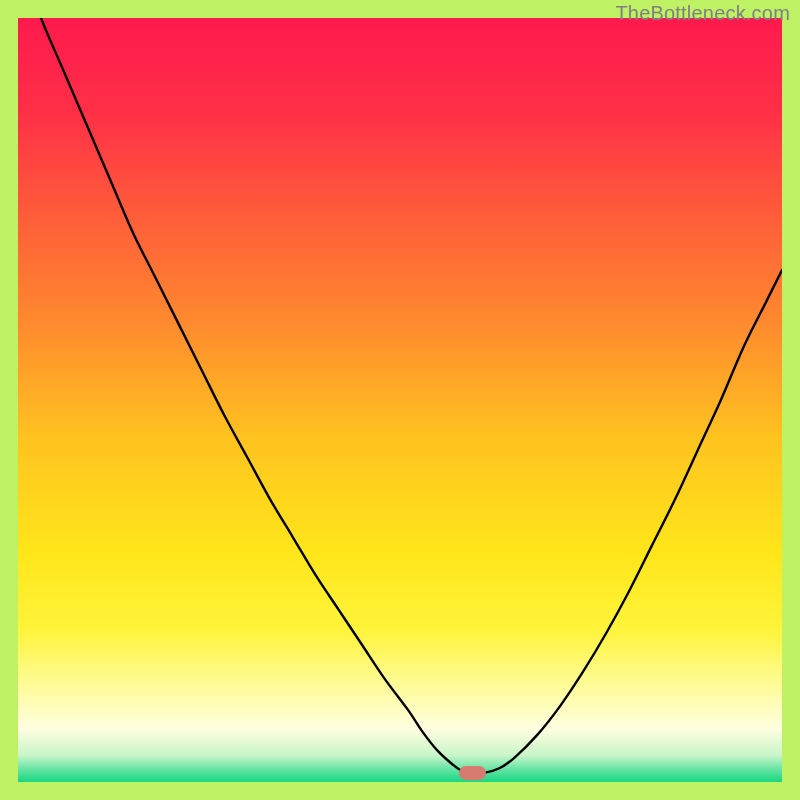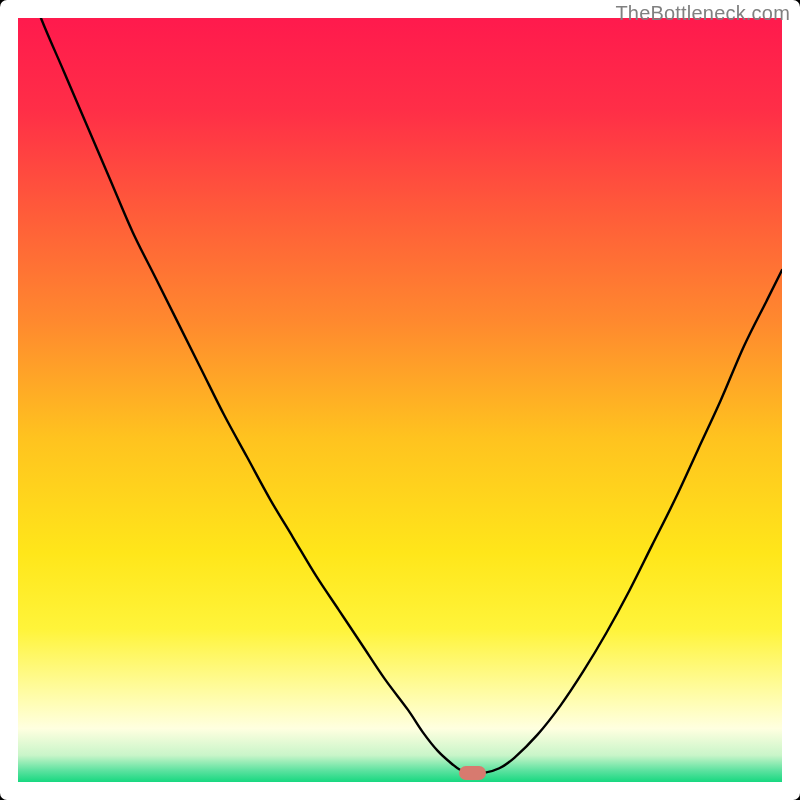--- a/index.html
+++ b/index.html
@@ -8,22 +8,21 @@
     width: 800px;
     height: 800px;
     background: #000;
     overflow: hidden;
     font-family: Arial, Helvetica, sans-serif;
   }
   .frame {
     position: relative;
     width: 800px;
     height: 800px;
-    background: #ffffff;
-    border-radius: 7px;
+    background: #bef264;
   }
   .plot-area {
     position: absolute;
     left: 18px;
     top: 18px;
     width: 764px;
     height: 764px;
     overflow: hidden;
   }
   .gradient-bg {

